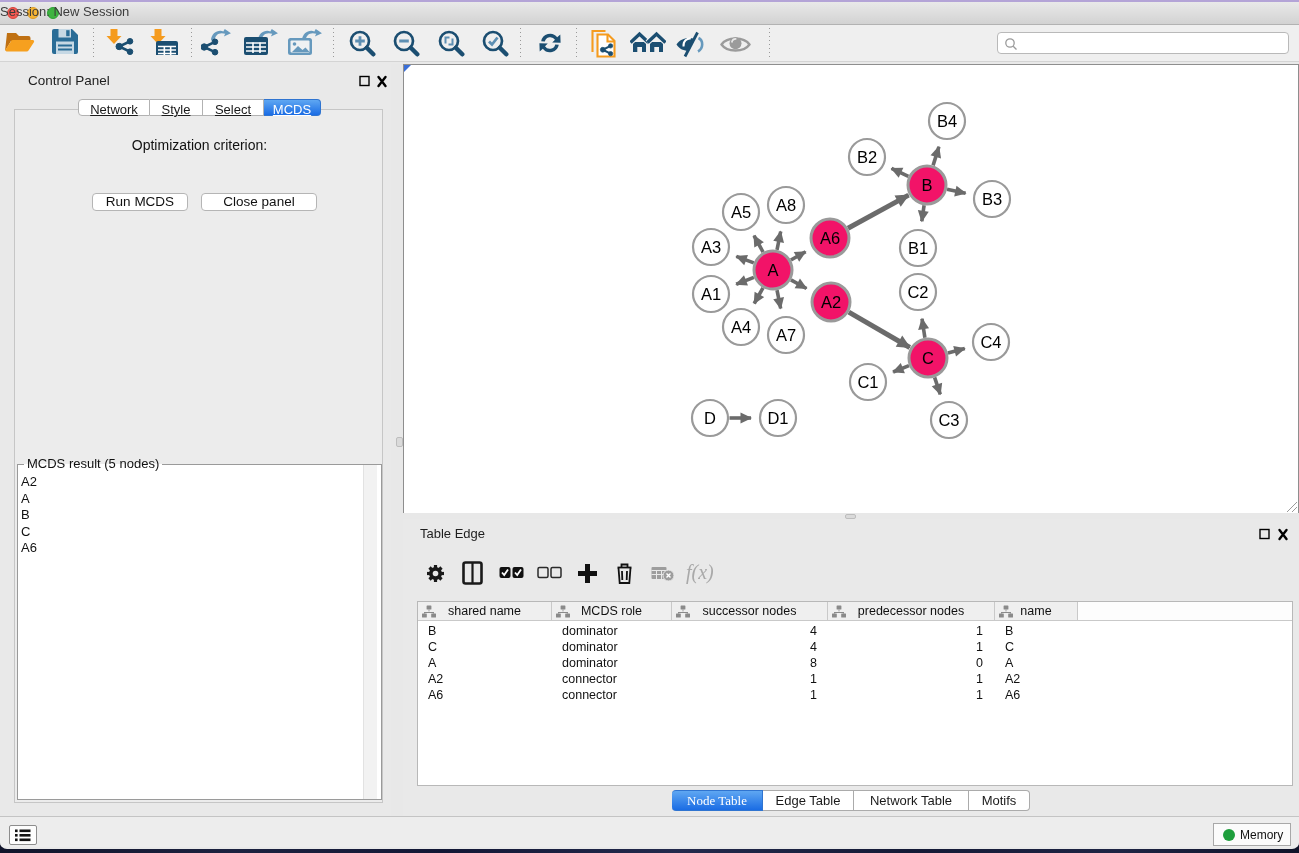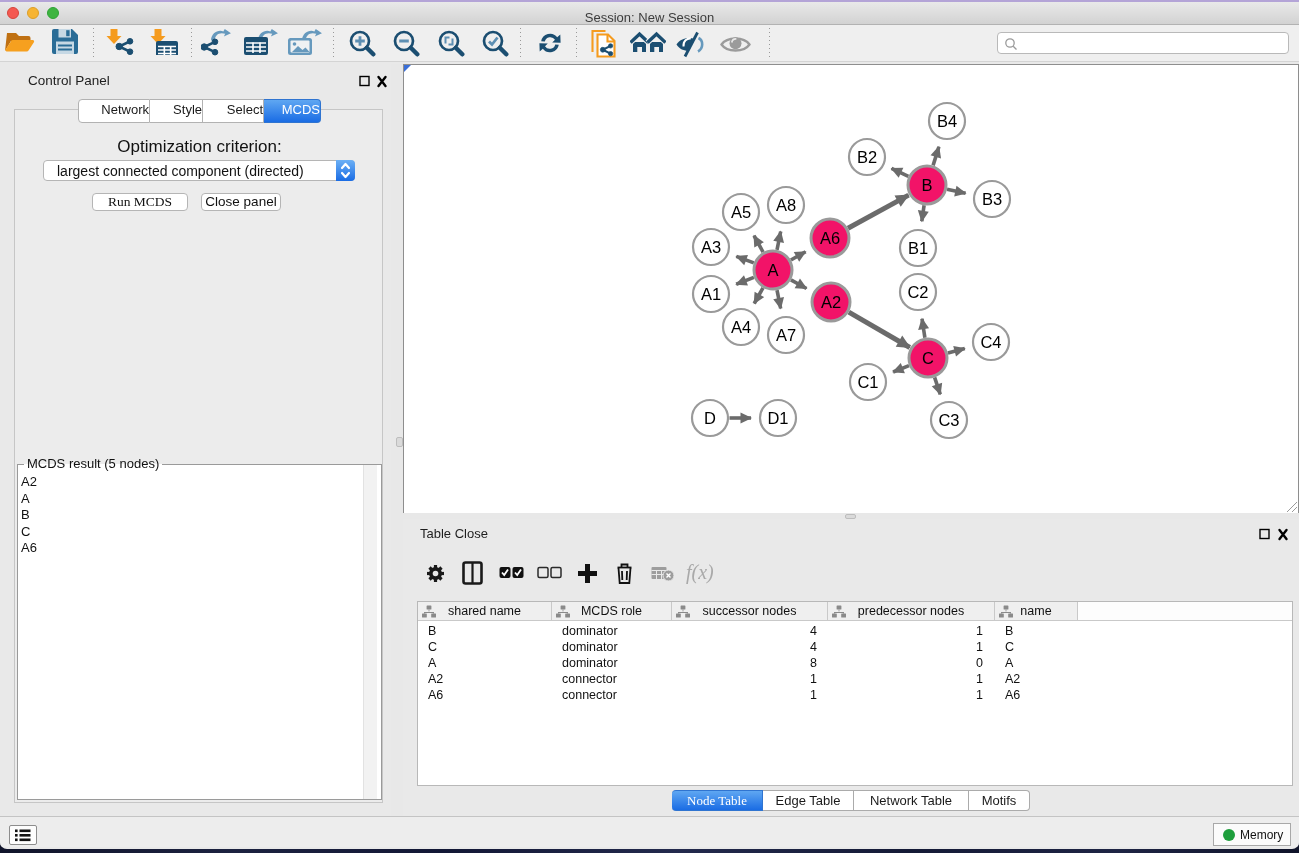--- a/index.html
+++ b/index.html
@@ -3,35 +3,35 @@
 <meta charset="utf-8">
 <style>
 * { margin:0; padding:0; box-sizing:border-box; }
 html,body { width:1299px; height:853px; overflow:hidden; }
 body { font-family:"Liberation Sans", sans-serif; position:relative; background:linear-gradient(90deg,#10142a 0%,#1c2240 18%,#121735 34%,#232a4d 52%,#141a36 70%,#1e2444 86%,#0f1329 100%); }
 .abs { position:absolute; }
 #desktop-top { left:0; top:0; width:1299px; height:4px; background:#b4a4d7; }
 #app { left:0; top:2px; width:1299px; height:847px; background:#e9e9e9; border-radius:0 0 7px 7px; overflow:hidden; }
 #titlebar { left:0; top:0; width:1299px; height:23px; background:linear-gradient(#e9e9e9,#d2d2d2); border-bottom:1px solid #b2b2b2; }
 .tl { border-radius:50%; width:12px; height:12px; top:5px; }
-#title-text { width:1299px; text-align:center; top:8px; font-size:13px; color:#3c3c3c; }
+#title-text { width:1299px; top:2px; font-size:13px; color:#3c3c3c; }
 #toolbar { left:0; top:23px; width:1299px; height:37px; background:#efefef; border-bottom:1px solid #d4d4d4; }
 .tsep { top:3px; width:1px; height:31px; background-image:linear-gradient(#9a9a9a 1px, transparent 1px); background-size:1px 4px; }
 #searchbox { left:997px; top:7px; width:292px; height:22px; background:#fff; border:1px solid #b9b9b9; border-radius:4px; }
 #content { left:0; top:62px; width:1299px; height:754px; background:#e8e8e8; }
 
 #cp { left:0; top:0; width:391px; height:754px; background:#e9e9e9;padding-left:8px; }
 #cp-title { left:28px; top:9px; font-size:13.5px; color:#1e1e1e; }
 #cp-panel { left:14px; top:45px; width:369px; height:694px; background:#ececec; border:1px solid #c6c6c6; }
 .tabs { height:20px; font-size:13px; }
-.tab { float:left; height:24px; line-height:19px; text-align:right; background:#fff; border:1px solid #b2b2b2; border-left:none; color:#1a1a1a; }
+.tab { float:left; height:17px; line-height:19px; text-align:center; background:#fff; border:1px solid #b2b2b2; border-left:none; color:#1a1a1a;text-decoration:underline; }
 .tab.first { border-left:1px solid #b2b2b2; border-radius:4px 0 0 4px; }
 .tab.last { border-radius:0 4px 4px 0; }
 .tab.sel { background:linear-gradient(#5fa7f2,#1a6ce4); color:#fff; border-color:#2f74d0; }
-#opt-label { left:15px; top:73px; width:369px; text-align:center; font-size:17px; color:#111; }
+#opt-label { left:15px; top:73px; width:369px; text-align:center; font-size:14px; color:#111; }
 #dropdown { left:43px; top:96px; width:312px; height:21px; background:#fff; border:1px solid #b5b5b5; border-radius:4px; }
 #dropdown .dtext { left:13px; top:1.5px; font-size:14px; color:#111; }
 #dropdown .stepper { right:-1px; top:-1px; width:19px; height:21px; border-radius:0 4px 4px 0; background:linear-gradient(#6cb0f5,#1a6ce4); }
 .btn { height:18px; background:#fff; border:1px solid #b5b5b5; border-radius:4px; text-align:center; font-size:13.5px; color:#111; line-height:16px; }
 #grp { left:17px; top:400px; width:365px; height:336px; border:1px solid #9a9a9a; background:#fff; }
 #grp-label { left:24px; top:392px; font-size:13px; color:#111; padding:0 3px; background:linear-gradient(#ececec 56%, #ffffff 56%); }
 #grp-list { left:21px; top:410px; font-size:13px; color:#111; line-height:16.6px; }
 #grp-scroll { left:363px; top:401px; width:14px; height:334px; background:#f2f2f2; border-left:1px solid #e2e2e2; }
 
 #netwin { left:403px; top:0px; width:896px; height:449px; border:1px solid #8e8e8e; background:#fff; }
@@ -225,29 +225,22 @@
           <path d="M19.5 2 L26.5 11 M26.5 2 L19.5 11" stroke="#000" stroke-width="2.4" stroke-linecap="round"></path>
         </svg>
       <div id="cp-panel" class="abs"></div>
       <div class="tabs abs" style="left:78px;top:35px;width:243px;">
         <div class="tab first" style="width:72px">Network</div>
         <div class="tab" style="width:53px">Style</div>
         <div class="tab" style="width:61px">Select</div>
         <div class="tab sel last" style="width:57px">MCDS</div>
       </div>
       <div id="opt-label" class="abs">Optimization criterion:</div>
-      <div id="dropdown" class="abs">
-        <div class="dtext abs">largest connected component (directed)</div>
-        <div class="stepper abs"><svg width="19" height="21" viewBox="0 0 19 21">
-              <path d="M6 8 L9.5 4 L13 8" fill="none" stroke="#fff" stroke-width="2.2" stroke-linecap="round" stroke-linejoin="round"></path>
-              <path d="M6 13 L9.5 17 L13 13" fill="none" stroke="#fff" stroke-width="2.2" stroke-linecap="round" stroke-linejoin="round"></path>
-            </svg></div>
-      </div>
-      <div class="btn abs" style="left:92px;top:129px;width:96px;font-family:Liberation Serif, serif;">Run MCDS</div>
-      <div class="btn abs" style="left:201px;top:129px;width:80px;">Close panel</div>
+      <div class="btn abs" style="left:92px;top:129px;width:96px;">Run MCDS</div>
+      <div class="btn abs" style="left:201px;top:129px;width:116px;">Close panel</div>
       <div id="grp" class="abs"></div>
       <div id="grp-scroll" class="abs"></div>
       <div id="grp-label" class="abs">MCDS result (5 nodes)</div>
       <div id="grp-list" class="abs">A2<br>A<br>B<br>C<br>A6</div>
     </div>
     <div id="netwin" class="abs">
       <svg class="abs" style="left:0;top:0" width="7" height="7" viewBox="0 0 7 7">
           <path d="M0 0 L7 0 L0 7 z" fill="#3a6fd8"></path>
         </svg>
       <div class="abs" style="left:0;top:22px;width:894px;height:426px;background:#fff;">
@@ -325,21 +318,21 @@
           </g>
         </svg>
       </div>
       <svg class="abs" style="left:882px;top:436px" width="12" height="12" viewBox="0 0 12 12">
           <path d="M11 1 L1 11 M11 6 L6 11 M11 11 L11 11" stroke="#9a9a9a" stroke-width="1"></path>
         </svg>
     </div>
     <div class="abs" style="left:396px;top:373px;width:7px;height:10px;background:#dadada;border:1px solid #bdbdbd;border-radius:2px;"></div>
     <div class="abs" style="left:845px;top:450px;width:11px;height:5px;background:#dadada;border:1px solid #bdbdbd;border-radius:2px;"></div>
     <div id="tp" class="abs">
-      <div id="tp-title" class="abs">Table Close</div>
+      <div id="tp-title" class="abs">Table Edge</div>
       <svg class="abs" style="left:855px;top:9px" width="32" height="13" viewBox="0 0 32 13">
           <rect x="2" y="1.5" width="9" height="9" fill="none" stroke="#000" stroke-width="1.4"></rect>
           <path d="M21.5 2 L28.5 11 M28.5 2 L21.5 11" stroke="#000" stroke-width="2.4" stroke-linecap="round"></path>
         </svg>
       <svg class="abs" style="left:22px;top:44px" width="21" height="21" viewBox="0 0 21 21">
           <g fill="#1a1a1a">
             <circle cx="10.5" cy="10.5" r="6.5"></circle>
             <g stroke="#1a1a1a" stroke-width="3.2">
               <line x1="10.5" y1="2" x2="10.5" y2="19"></line>
               <line x1="2" y1="10.5" x2="19" y2="10.5"></line>

